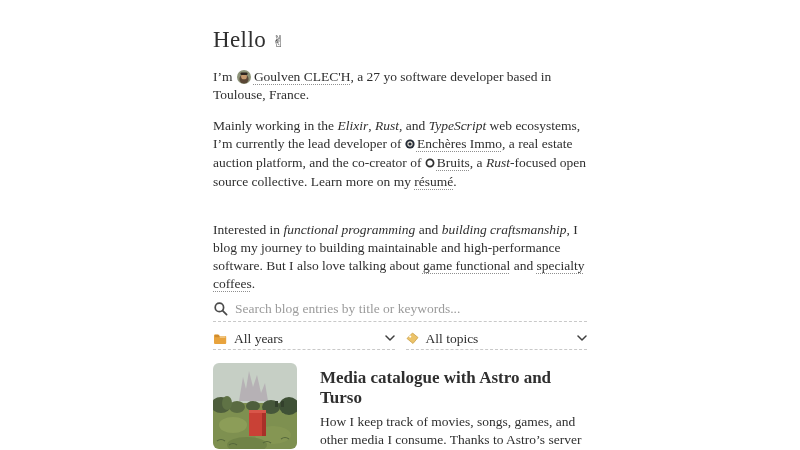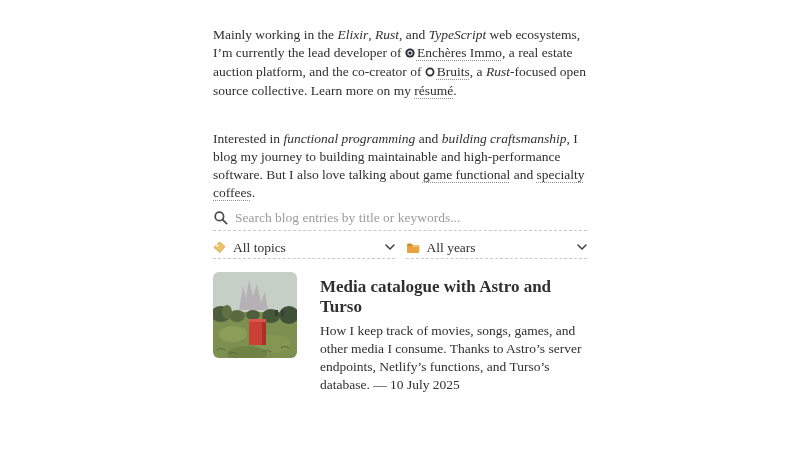--- a/index.html
+++ b/index.html
@@ -59,57 +59,65 @@
   .card-text { padding-top:5px; }
   .card-title { font-weight:bold; font-size:17px; margin-bottom:5px; cursor:pointer; }
   .card-desc { font-size:13.5px; line-height:18px; }
   .card-date { white-space:nowrap; }
 </style>
 </head>
 <body>
 
 <div class="container">
 
+  <h1 class="hello"><span>Hello</span><span class="wave">✌</span></h1>
 
+  <p class="intro p1"><span>I’m </span><span class="avatar"><svg width="14" height="14" viewBox="0 0 14 14">
+          <rect width="14" height="14" fill="#8d9379"></rect>
+          <circle cx="7" cy="9" r="4.6" fill="#5a4635"></circle>
+          <circle cx="7" cy="6.4" r="2.9" fill="#c59a6f"></circle>
+          <path d="M3.6 5.2 Q7 1.6 10.4 5.2 Q9 3 7 3 Q5 3 3.6 5.2 Z" fill="#2e2620"></path>
+          <rect x="3.4" y="2.6" width="7.2" height="2.4" rx="1.2" fill="#2e2620"></rect>
+        </svg></span><a class="dotted">Goulven CLEC'H</a><span>, a 27 yo software developer based in Toulouse, France.</span></p>
 
   <p class="intro p2"><span>Mainly working in the </span><span class="em">Elixir</span><span>, </span><span class="em">Rust</span><span>, and </span><span class="em">TypeScript</span><span> web ecosystems, I’m currently the lead developer of </span><span class="inline-ico"><svg width="10" height="10" viewBox="0 0 10 10">
           <circle cx="5" cy="5" r="4.6" fill="#232a36"></circle>
           <circle cx="5" cy="5" r="2.1" fill="none" stroke="#e8e4da" stroke-width="1.1"></circle>
         </svg></span><a class="dotted">Enchères Immo</a><span>, a real estate auction platform, and the co-creator of </span><span class="inline-ico"><svg width="10" height="10" viewBox="0 0 10 10">
           <circle cx="5" cy="5" r="3.6" fill="none" stroke="#2f2f2f" stroke-width="1.7"></circle>
         </svg></span><a class="dotted">Bruits</a><span>, a </span><span class="em">Rust</span><span>-focused open source collective. Learn more on my </span><a class="dotted">résumé</a><span>.</span></p>
 
   <p class="intro p3"><span>Interested in </span><span class="em">functional programming</span><span> and </span><span class="em">building craftsmanship</span><span>, I blog my journey to building maintainable and high-performance software. But I also love talking about </span><a class="dotted">game functional</a><span> and </span><a class="dotted">specialty coffees</a><span>.</span></p>
 
   <div class="searchbar">
     <svg class="mag" width="14" height="14" viewBox="0 0 14 14">
         <circle cx="5.4" cy="5.4" r="4.2" fill="none" stroke="#4a4a4a" stroke-width="1.7"></circle>
         <line x1="8.6" y1="8.6" x2="12.6" y2="12.6" stroke="#4a4a4a" stroke-width="1.7" stroke-linecap="round"></line>
       </svg>
     <input type="text" placeholder="Search blog entries by title or keywords..." style="">
   </div>
 
   <div class="filters">
     <div class="select">
-      <svg width="13" height="13" viewBox="0 0 13 13">
-          <path d="M1 6.5 L6.5 1 L12 5.5 L7 11.5 Z" fill="#ecc369" stroke="#caa047" stroke-width="0.8"></path>
-          <circle cx="4.2" cy="4.6" r="1.1" fill="#fff"></circle>
-        </svg>
-      <span>All topics</span>
-      <svg class="chev" width="10" height="7" viewBox="0 0 10 7">
-          <polyline points="1,1 5,5 9,1" fill="none" stroke="#3f3f3f" stroke-width="1.5" stroke-linecap="round" stroke-linejoin="round"></polyline>
-        </svg>
-    </div>
-    <div class="select">
       <svg width="14" height="12" viewBox="0 0 14 12">
           <path d="M1 2.5 Q1 1.5 2 1.5 L5 1.5 L6.2 3 L12.5 3 Q13.2 3 13.2 3.8 L13.2 10 Q13.2 11 12.2 11 L2 11 Q1 11 1 10 Z" fill="#e8a33d"></path>
           <rect x="1.8" y="1.8" width="4.5" height="2.4" fill="#d08c2e"></rect>
           <rect x="6.8" y="3.4" width="5.6" height="1.2" fill="#f3d9a8"></rect>
         </svg>
       <span>All years</span>
+      <svg class="chev" width="10" height="7" viewBox="0 0 10 7">
+          <polyline points="1,1 5,5 9,1" fill="none" stroke="#3f3f3f" stroke-width="1.5" stroke-linecap="round" stroke-linejoin="round"></polyline>
+        </svg>
+    </div>
+    <div class="select">
+      <svg width="13" height="13" viewBox="0 0 13 13">
+          <path d="M1 6.5 L6.5 1 L12 5.5 L7 11.5 Z" fill="#ecc369" stroke="#caa047" stroke-width="0.8"></path>
+          <circle cx="4.2" cy="4.6" r="1.1" fill="#fff"></circle>
+        </svg>
+      <span>All topics</span>
       <svg class="chev" width="10" height="7" viewBox="0 0 10 7">
           <polyline points="1,1 5,5 9,1" fill="none" stroke="#3f3f3f" stroke-width="1.5" stroke-linecap="round" stroke-linejoin="round"></polyline>
         </svg>
     </div>
   </div>
 
   <div class="card">
     <div class="thumb">
       <svg width="84" height="86" viewBox="0 0 84 86">
         <rect width="84" height="48" fill="#c6cfc5"></rect>

